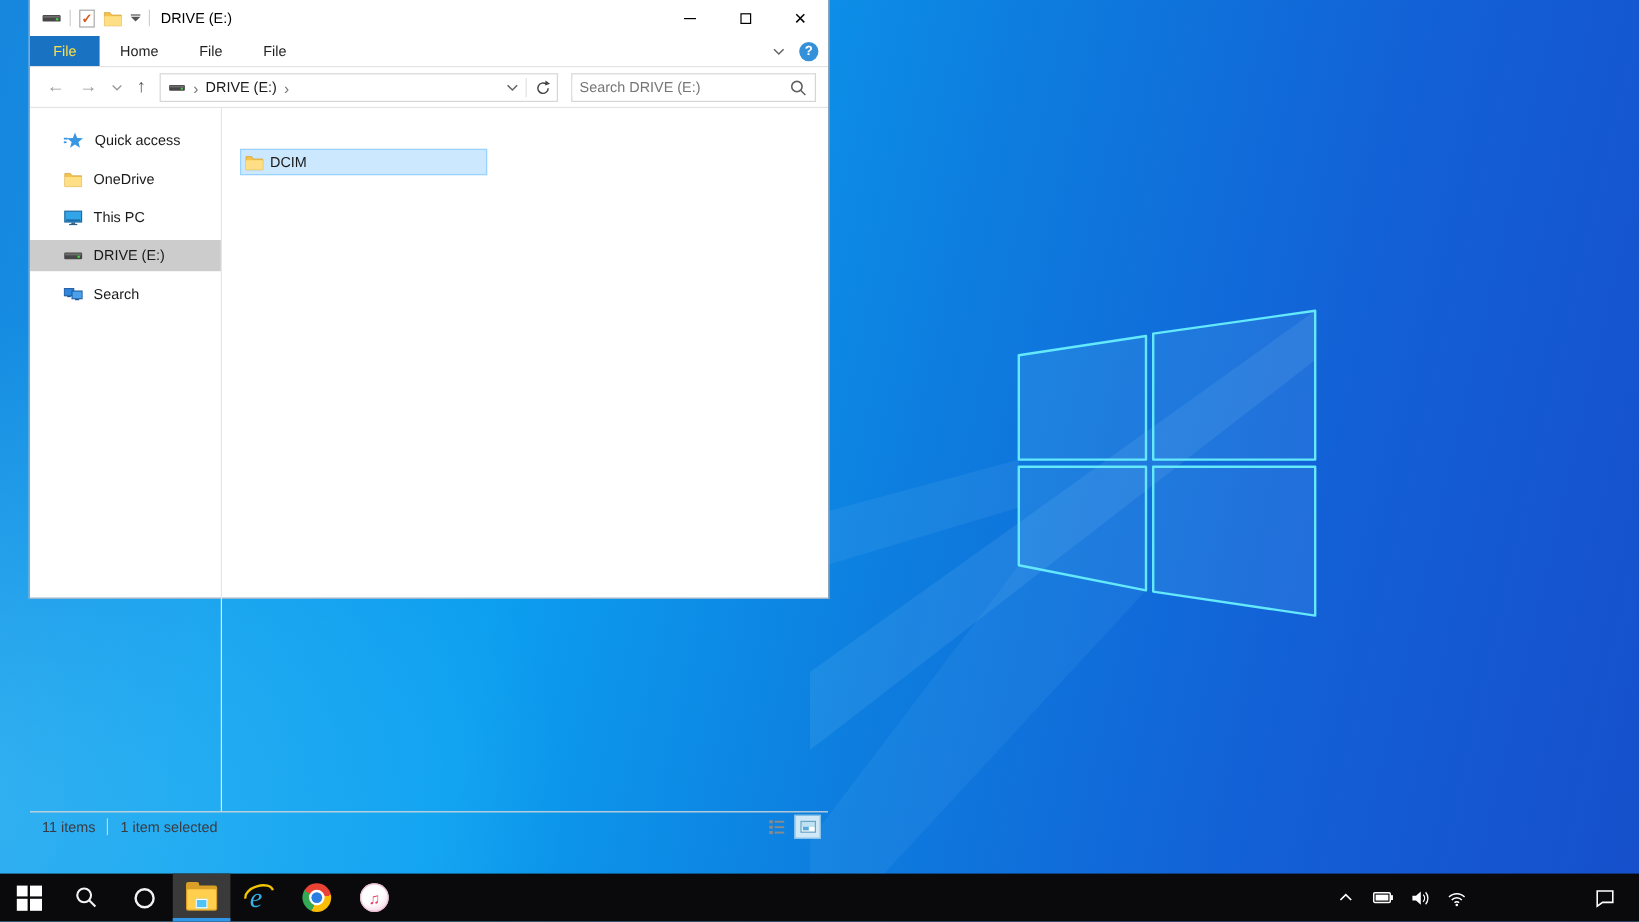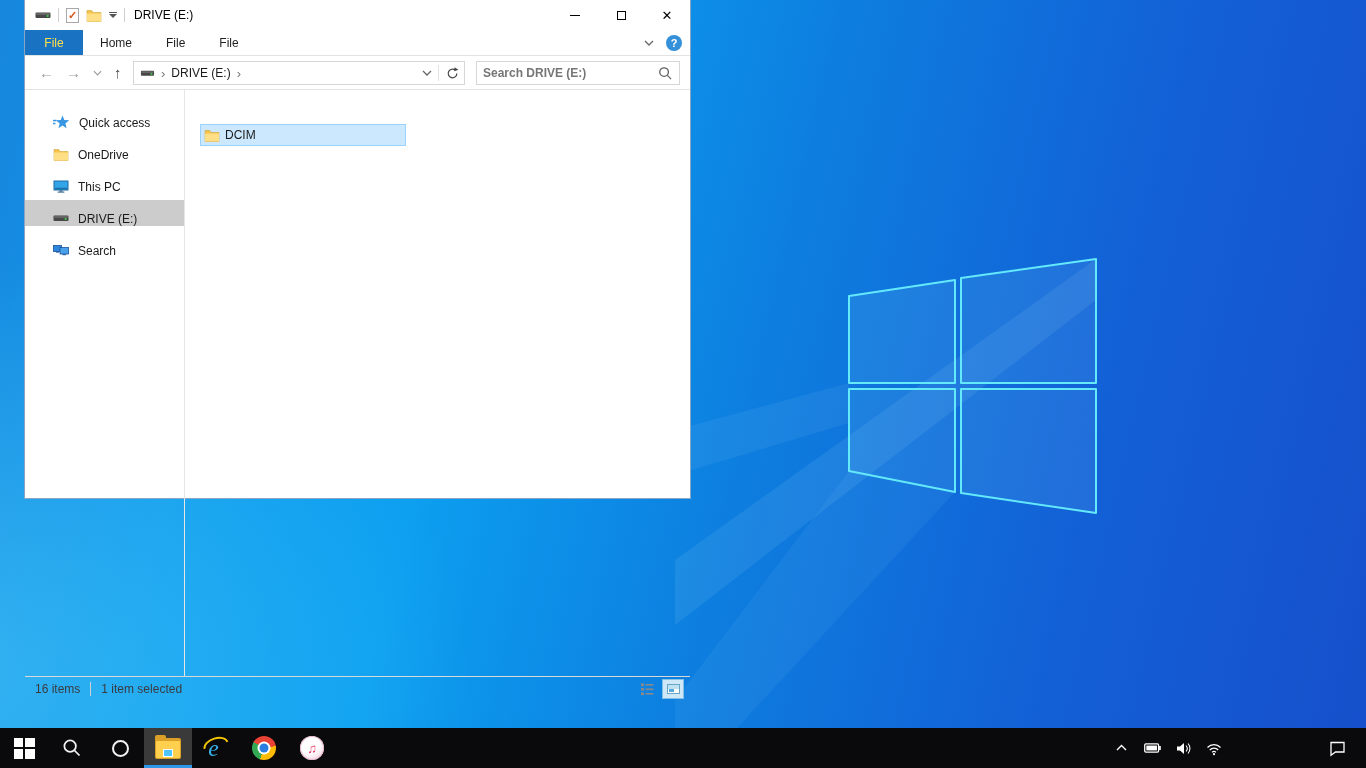--- a/index.html
+++ b/index.html
@@ -40,27 +40,27 @@
 
   .navbar { position:relative; height:34px; border-bottom:1px solid #e3e3e3; display:flex; align-items:center; }
   .nav-btns { display:flex; align-items:center; gap:12px; padding-left:14px; }
   .nav-arrow { font-size:15px; color:#9a9a9a; line-height:1; }
   .nav-arrow.up { color:#4a4a4a; }
   .addr { position:absolute; left:108px; top:5px; width:332px; height:24px; border:1px solid #d6d6d6; background:#fff; display:flex; align-items:center; padding:0 4px 0 6px; }
   .crumb-sep { color:#777; margin:0 6px; font-size:13px; }
   .addr-right { margin-left:auto; display:flex; align-items:center; gap:6px; }
   .addr-div { width:1px; height:16px; background:#e2e2e2; }
   .searchbox { position:absolute; left:451px; top:5px; width:204px; height:24px; border:1px solid #d6d6d6; background:#fff; display:flex; align-items:center; }
-  .searchbox input { flex:1; border:none; outline:none; padding:0 6px; font-size:12px; font-family:"Liberation Sans",sans-serif; color:#c2410c;font-weight:bold; }
+  .searchbox input { flex:1; border:none; outline:none; padding:0 6px; font-size:12px; font-family:"Liberation Sans",sans-serif; color:#c2410c; }
   .searchbox input::placeholder { color:#767676; opacity:1; }
   .search-mag { margin-right:6px; }
 
   .win-body { position:relative; display:flex; height:586px; }
   .sidebar { width:160px; border-right:1px solid #e6e6e6; padding-top:14px; }
-  .side-item { height:26px; margin-bottom:6px; display:flex; align-items:flex-end; padding-left:28px; gap:9px; }
+  .side-item { height:26px; margin-bottom:6px; display:flex; align-items:center; padding-left:28px; gap:9px; }
   .side-item.selected { background:#cccccc; }
   .content { flex:1; position:relative; }
   .file-tile { position:absolute; left:15px; top:5px; width:206px; height:22px; background:#cce8ff; border:1px solid #99d1ff; display:flex; align-items:center; gap:5px; padding-left:3px;margin-top:29px; }
 
   .statusbar { position:relative; height:24px; border-top:1px solid #d9d9d9; display:flex; align-items:center; padding-left:10px; color:#3a3a40; }
   .status-div { width:1px; height:14px; background:#d0d0d0; margin:0 10px; }
   .view-btns { position:absolute; right:6px; top:0; height:24px; display:flex; align-items:center; gap:4px; }
   .viewbtn { width:22px; height:20px; display:flex; align-items:center; justify-content:center; }
   .viewbtn.active { background:#cfe8f8; border:1px solid #84bfe4; }
   .thumb-ic { width:13px; height:10px; background:linear-gradient(#bfe2f2 0 55%, #fdfdfd 55% 100%); border:1px solid #6aa6c8; position:relative; }
@@ -293,21 +293,21 @@
       <div class="file-tile">
         <svg width="16" height="16" viewBox="0 0 16 16">
             <use href="#sym-folder"></use>
           </svg>
         <span>DCIM</span>
       </div>
     </div>
   </div>
 
   <div class="statusbar">
-    <span>16 items</span>
+    <span>11 items</span>
     <div class="status-div"></div>
     <span>1 item selected</span>
     <div class="view-btns">
       <div class="viewbtn">
         <svg width="15" height="15" viewBox="0 0 15 15">
             <use href="#sym-details"></use>
           </svg>
       </div>
       <div class="viewbtn active">
         <span class="thumb-ic"></span>

